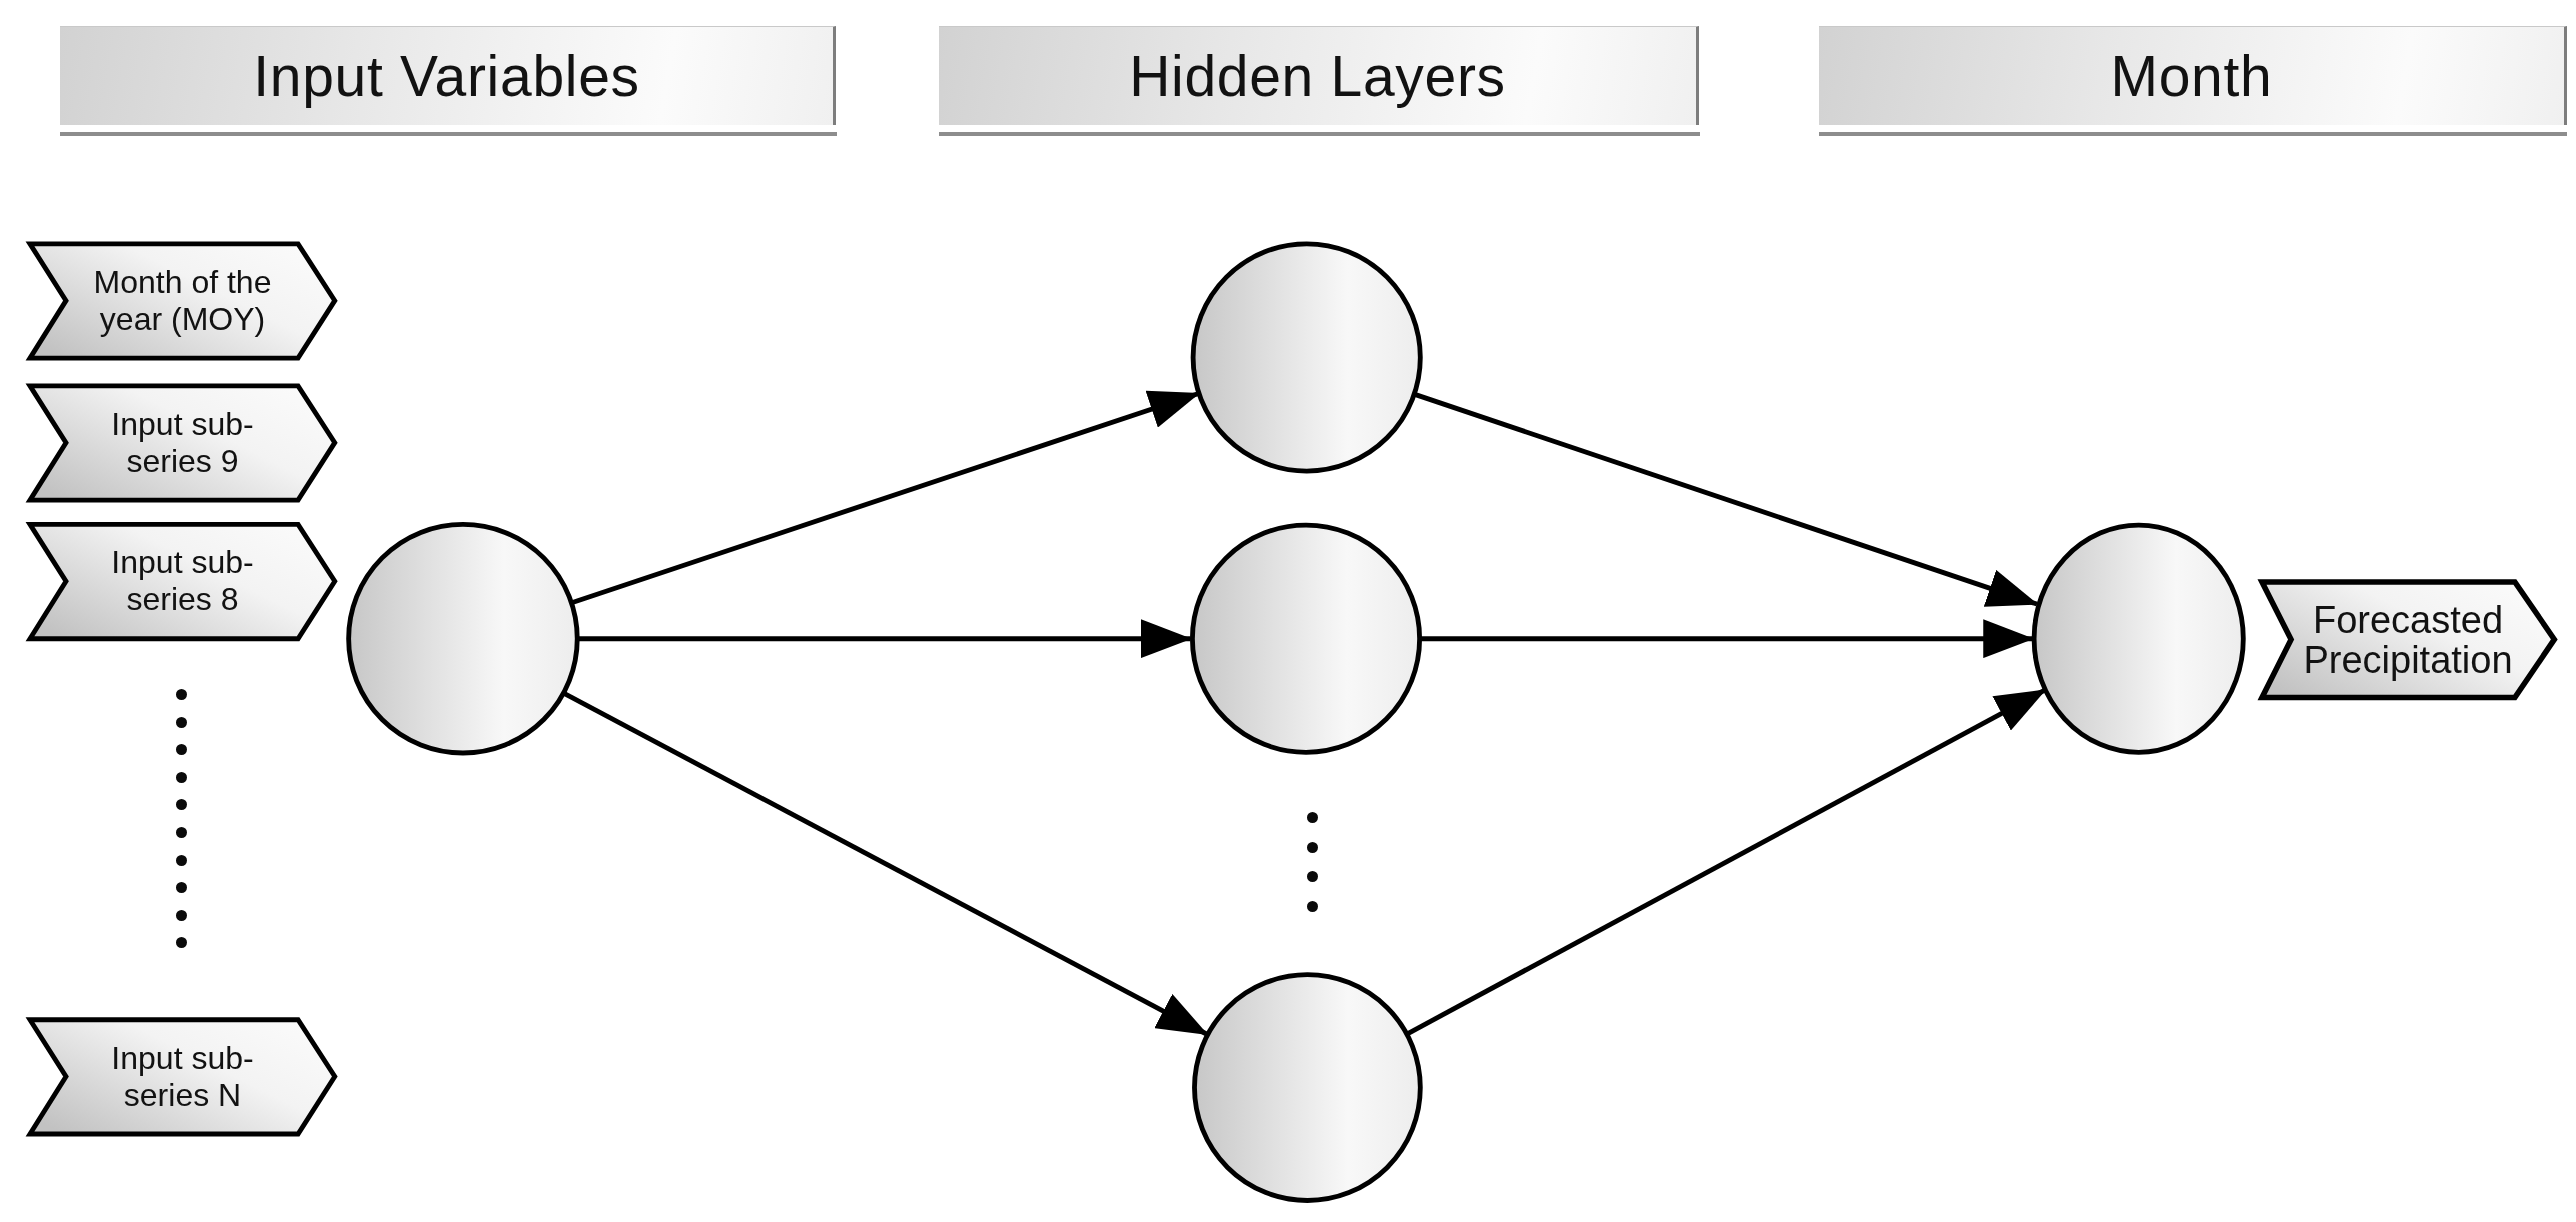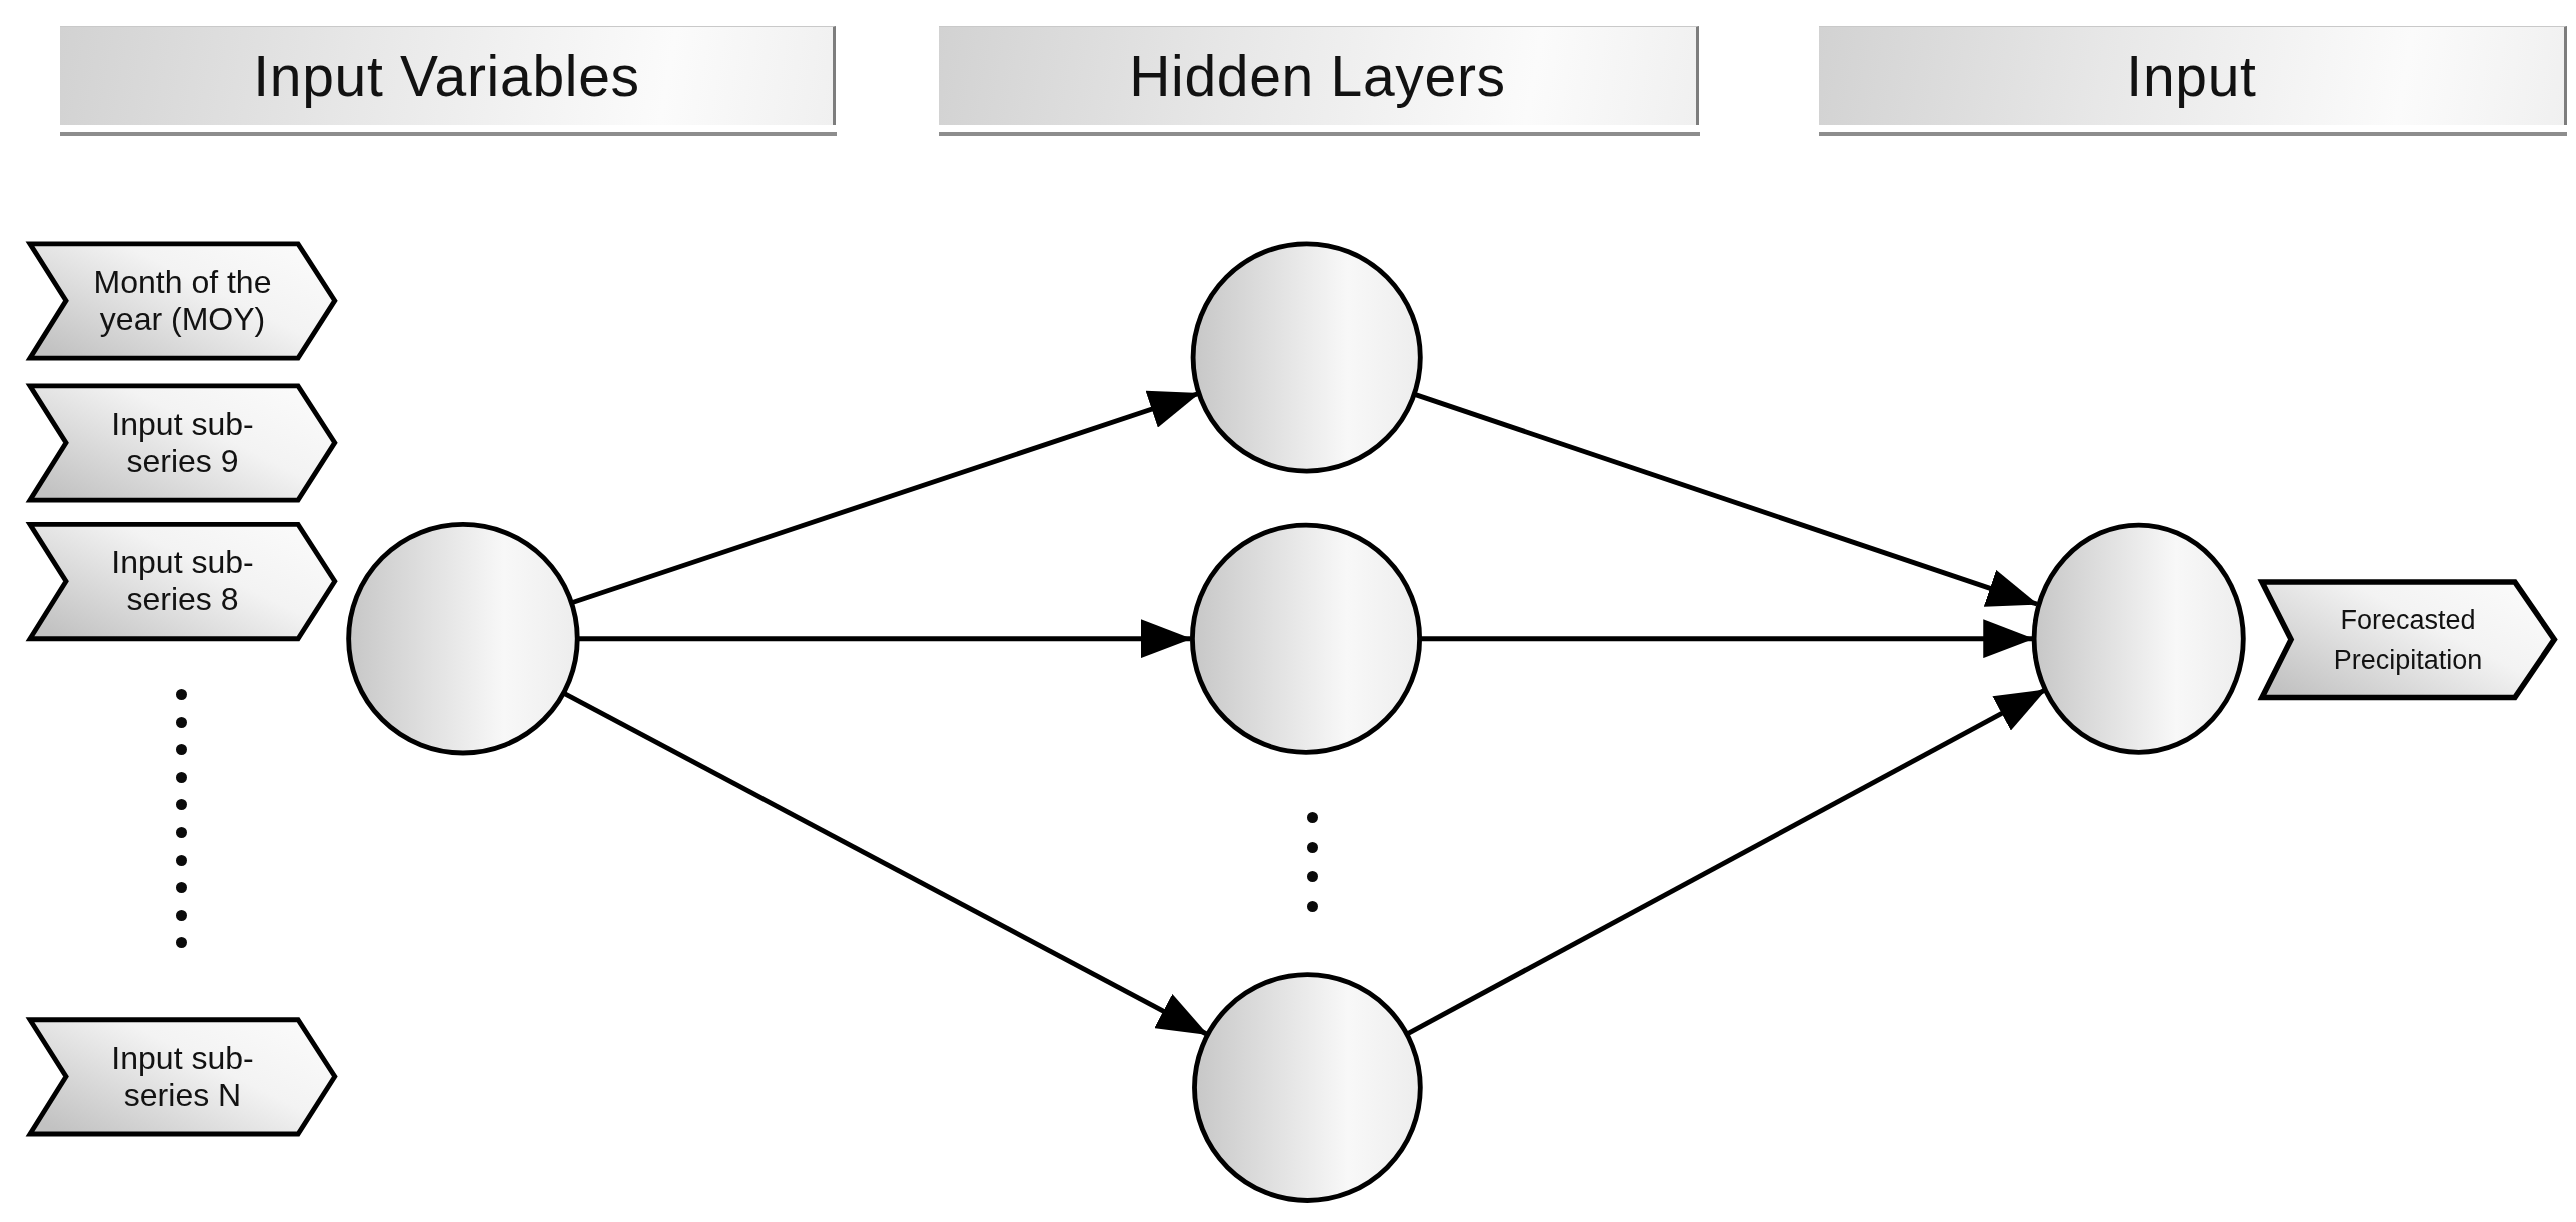--- a/index.html
+++ b/index.html
@@ -26,21 +26,21 @@
   #hdr2-line{left:939px;top:132px;width:761px;}
   #hdr3{left:1819px;top:26px;width:745px;}
   #hdr3-line{left:1819px;top:132px;width:748px;}
 
   .tag-label{
     position:absolute;display:flex;flex-direction:column;
     align-items:center;justify-content:center;
     text-align:right;color:#121212;
   }
   .tag-label.input{width:305px;height:114px;font-size:32px;line-height:37px;}
-  .tag-label.output{width:292px;height:116px;font-size:27px;line-height:40px;}
+  .tag-label.output{width:292px;height:116px;font-size:38px;line-height:40px;}
   #tagtxt1{left:30px;top:244px;}
   #tagtxt2{left:30px;top:386px;}
   #tagtxt3{left:30px;top:524px;}
   #tagtxt4{left:30px;top:1020px;}
   #tagtxt5{left:2262px;top:582px;}
 
   .dots-col{position:absolute;display:flex;flex-direction:column;align-items:center;}
   #dots-left{left:176px;top:689px;gap:16.6px;}
   #dots-hidden{left:1307px;top:812px;gap:18.7px;}
   .dot{width:11px;height:11px;border-radius:50%;background:#0a0a0a;display:block;}
@@ -54,21 +54,21 @@
     <span class="hdr-text">Input Variables</span>
   </div>
   <div class="hdr-underline" id="hdr1-line"></div>
 
   <div class="col-header" id="hdr2">
     <span class="hdr-text">Hidden Layers</span>
   </div>
   <div class="hdr-underline" id="hdr2-line"></div>
 
   <div class="col-header" id="hdr3">
-    <span class="hdr-text">Input</span>
+    <span class="hdr-text">Month</span>
   </div>
   <div class="hdr-underline" id="hdr3-line"></div>
 
   <svg class="layer" viewBox="0 0 3718 1764">
     <defs>
       <linearGradient id="nodeGrad" x1="0" y1="0" x2="1" y2="0">
         <stop offset="0" stop-color="#c7c7c7"></stop>
         <stop offset="0.68" stop-color="#f8f8f8"></stop>
         <stop offset="1" stop-color="#ededed"></stop>
       </linearGradient>

